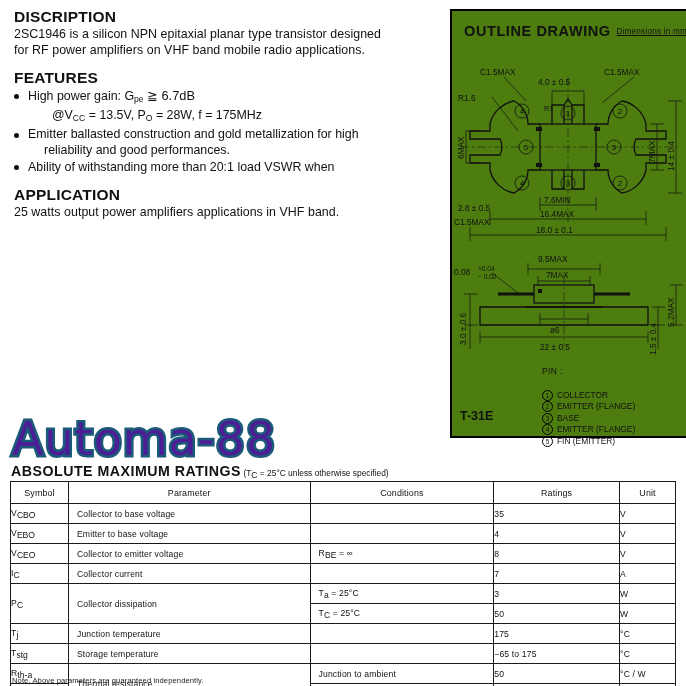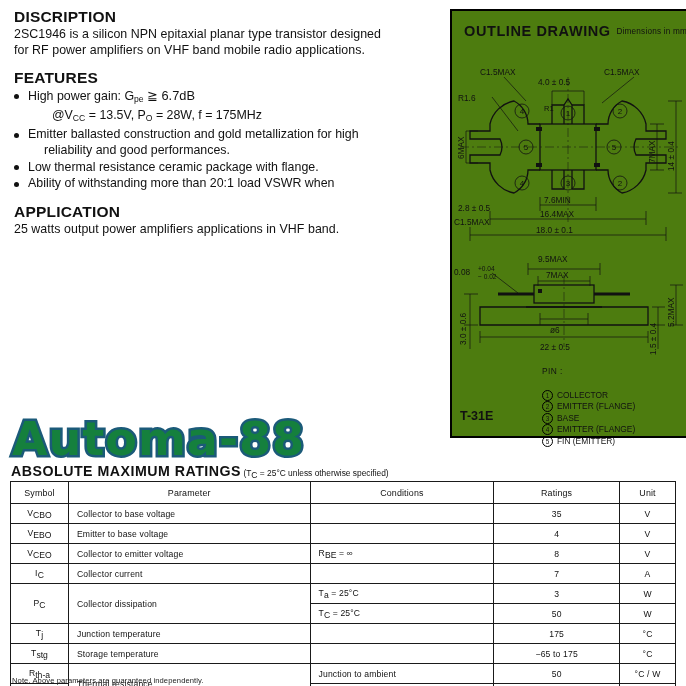--- a/index.html
+++ b/index.html
@@ -27,41 +27,41 @@
     position:absolute;left:0;top:5.5px;width:5px;height:5px;border-radius:50%;
     background:#111;
   }
   .indent{display:block;padding-left:24px;}
   sub{font-size:8.6px;vertical-align:-2px;letter-spacing:0;}
   .ge{font-size:12.8px;}
 
   
   .logo{
     position:absolute;left:12px;top:412px;
-    font-size:46px;font-weight:bold;letter-spacing:1px;
-    color:#15803d;
+    font-size:46px;font-weight:normal;letter-spacing:1px;
+    color:#4c1d95;
     font-family:"DejaVu Sans",sans-serif;
   }
   .logo span.l{
     display:inline-block;
     -webkit-text-stroke:5px #1b5a79;
     paint-order:stroke fill;
   }
 
   
   .panel{
     position:absolute;left:450px;top:9px;width:247px;height:429px;
     border:2.5px solid #000;background:#4d7c0f;box-sizing:border-box;
   }
   .panel-title{
     position:absolute;left:12px;top:12px;font-size:14.5px;font-weight:bold;
     letter-spacing:.6px;
   }
   .panel-note{
-    position:absolute;right:8px;top:16px;font-size:8.2px;letter-spacing:.2px;
+    position:absolute;right:8px;top:16px;font-size:8.2px;letter-spacing:.2px;text-decoration:underline;
   }
   .tcode{position:absolute;left:8px;top:398px;font-size:12.5px;font-weight:bold;}
 
   .pinlist{position:absolute;left:90px;top:355px;font-size:8.4px;line-height:11.6px;}
   .pinlist .hd{margin-bottom:12px;letter-spacing:.4px;}
   .pinlist .row{white-space:nowrap;}
   .cnum{
     display:inline-block;width:9px;height:9px;line-height:9px;
     border:1px solid #000;border-radius:50%;text-align:center;
     font-size:6.4px;margin-right:4px;vertical-align:0px;
@@ -79,21 +79,21 @@
   .rt-title .sm{font-size:8.4px;font-weight:normal;letter-spacing:0;}
   table.rt{
     position:absolute;left:10px;top:481px;width:666px;border-collapse:collapse;
     font-size:8.6px;
   }
   table.rt td,table.rt th{
     border:1px solid #1a1a1a;padding:0;height:19px;font-weight:normal;
     letter-spacing:.15px;
   }
   table.rt th{font-size:8.9px;height:21px;}
-  table.rt .c{text-align:center;}
+  table.rt .c{text-align:left;}
   table.rt .l{text-align:left;padding-left:8px;margin-top:20px;}
   .note{
     position:absolute;left:12px;top:676px;font-size:7.6px;letter-spacing:.1px;
     color:#222;
   }
   .col-sym{width:58px;}
   .col-par{width:242px;}
   .col-cond{width:184px;}
   .col-rat{width:126px;}
   .col-unit{width:56px;}
@@ -120,24 +120,20 @@
           <span>High power gain:  G</span><sub>pe</sub><span class="ge"> ≧ 6.7dB</span>
           <span class="indent"><span>@V</span><sub>CC</sub><span> = 13.5V, P</span><sub>O</sub><span> = 28W, f = 175MHz</span></span>
         </li>
 
         <li>
           <span class="bul"></span>
           <span>Emitter ballasted construction and gold metallization for high</span>
           <span class="indent" style="padding-left:16px">reliability and good performances.</span>
         </li>
 
-        <li>
-          <span class="bul"></span>
-          <span>Low thermal resistance ceramic package with flange.</span>
-        </li>
 
         <li>
           <span class="bul"></span>
           <span>Ability of withstanding more than 20:1 load VSWR when</span>
         </li>
       </ul>
     </div>
 
     <div class="blk">
       <h2 class="sec">APPLICATION</h2>

